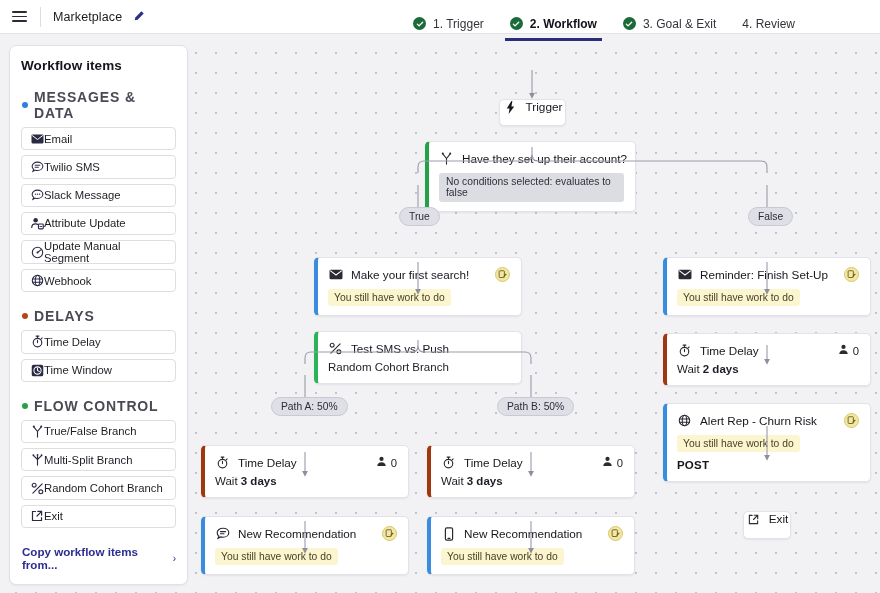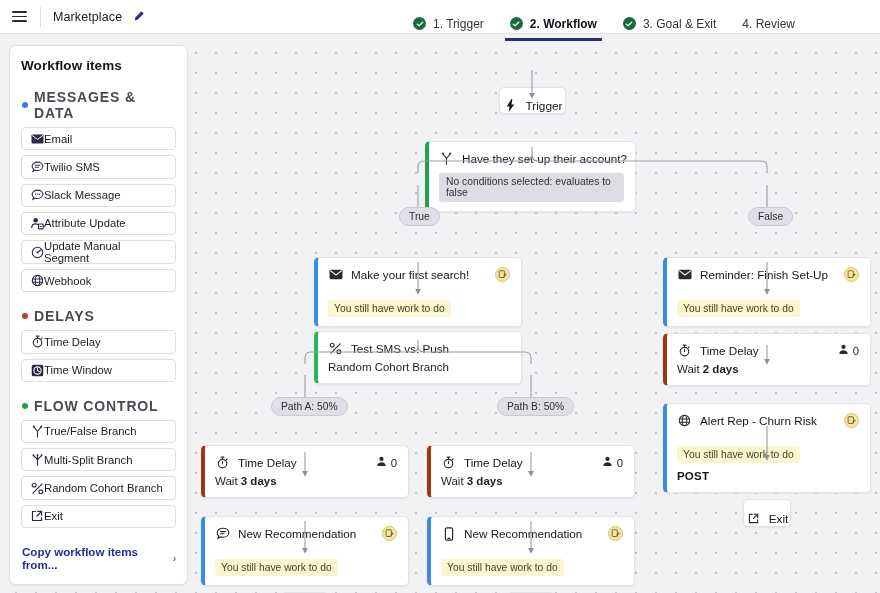--- a/index.html
+++ b/index.html
@@ -107,41 +107,41 @@
   .node-icon { width: 15px; height: 15px; flex: none; display: flex; align-items: center; justify-content: center; }
   .node-icon svg { display: block; }
   .node-title { font-size: 11.7px; color: #16161d; white-space: nowrap; }
   .node-spacer { flex: 1; }
   .badge-draft {
     width: 15px; height: 15px; border-radius: 50%;
     background: #f2e7a8; border: 1px solid #d9c85f;
     display: flex; align-items: center; justify-content: center; flex: none;
   }
   .warn {
-    display: inline-block; margin-top: 18px;
+    display: inline-block; margin-top: 7px;
     background: #fbf5d0; color: #4a4224;
     font-size: 10.3px; padding: 2.5px 6px 3px 6px; border-radius: 3px;
   }
   .subtle-badge {
     display: inline-block; margin-top: 7px;
     background: #dcdce3; color: #303038;
     font-size: 10.3px; padding: 3px 7px 3.5px 7px; border-radius: 3px;
   }
   .sub-line { font-size: 11.5px; color: #1d1d25; margin-top: 5px; }
   .sub-line b { font-weight: bold; }
   .method { font-size: 11.5px; font-weight: bold; color: #16161d; margin-top: 7px; letter-spacing: .2px; }
   .people { display: flex; align-items: center; gap: 4px; font-size: 11.3px; color: #1d1d25; flex: none; }
 
   
   .node-simple {
     position: absolute; background: #ffffff;
     border: 1px solid #e2e2e8; border-radius: 5px;
     box-shadow: 0 1px 2px rgba(25,25,45,.07);
-    display: flex; align-items: flex-end; justify-content: center; gap: 8px;
-    font-size: 11.8px; color: #16161d; cursor: pointer;
+    display: flex; align-items: flex-start; justify-content: center; gap: 8px;
+    font-size: 11.8px; color: #16161d; cursor: pointer; margin-top: 12px;
   }
 
   
   .pill {
     position: absolute; background: #dfdfe7; color: #2c2c36;
     border: 1px solid #c9c9d4; border-radius: 10px;
     font-size: 10.3px; padding: 2.5px 9px 3px 9px;
     white-space: nowrap; z-index: 6;
   }
   svg.wires { position: absolute; inset: 0; width: 100%; height: 100%; pointer-events: none; z-index: 2; }

